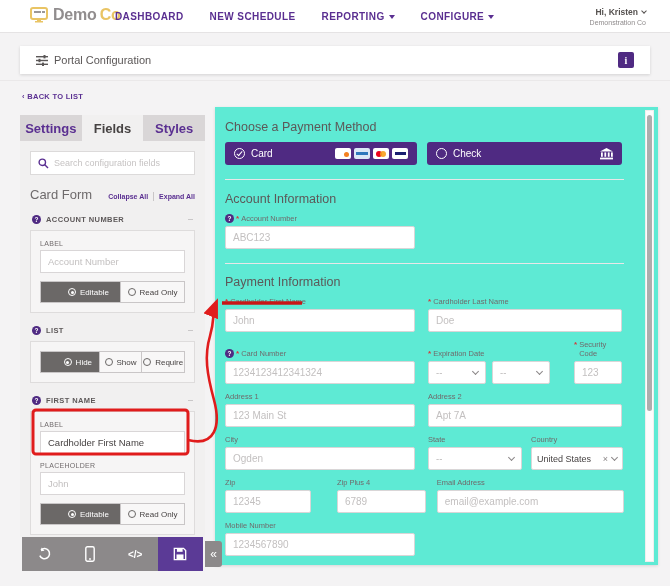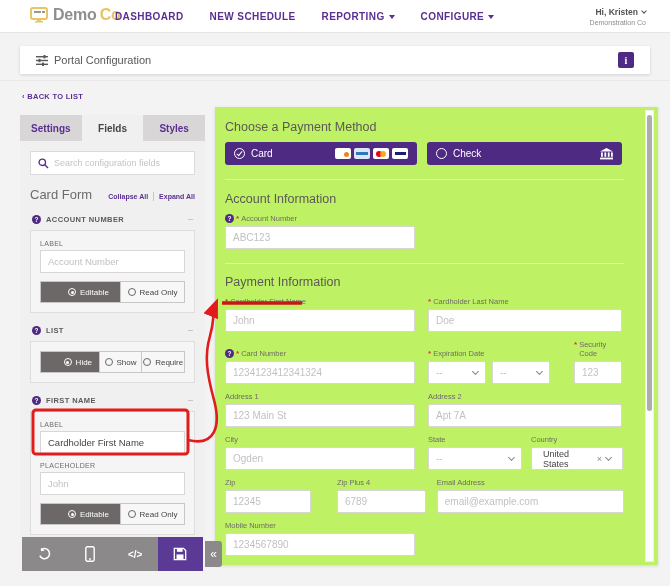--- a/index.html
+++ b/index.html
@@ -32,21 +32,21 @@
   .info-btn { margin-left:auto; width:16px; height:16px; background:#4f2a82; color:#fff; border:none;
               border-radius:2px; font-size:10px; font-weight:bold; font-family:"Liberation Serif",serif;
               cursor:pointer; line-height:15px; }
   .pagehr { position:absolute; top:80px; left:0; right:0; border-top:1px solid #eae8e9; }
   .back { position:absolute; left:22px; top:92px; font-size:7.5px; font-weight:bold; color:#5a2f91;
           letter-spacing:.3px; text-decoration:none; cursor:pointer; }
 
   
   .lpanel { position:absolute; left:20px; top:115px; width:185px; height:456px; z-index:2; }
   .tabs { display:flex; height:26px; }
-  .tab { flex:1; display:flex; align-items:center; justify-content:center; font-size:10px;
+  .tab { flex:1; display:flex; align-items:center; justify-content:center; font-size:13px;
          font-weight:bold; color:#5a2f91; background:#d9d6d7; cursor:pointer; }
   .tab.active { background:#f1f0f0; color:#474343; }
   .lbody { position:absolute; top:26px; left:0; right:0; bottom:34px; background:#f1f0f0;
            padding:10px 10px 0; overflow:hidden; }
   .searchbox { display:flex; align-items:center; height:24px; background:#fff;
                border:1px solid #dcdada; padding:0 7px; gap:5px; }
   .searchbox input { border:none; outline:none; flex:1; font-size:9px; color:#474343; background:transparent; }
   .searchbox input::placeholder { color:#c6c3c3; }
   .formhead { display:flex; align-items:baseline; margin-top:12px; }
   .ftitle { font-size:13px; color:#6e6a6b; }
@@ -74,21 +74,21 @@
                            background:#fff; border-radius:50%; }
   .ltoolbar { position:absolute; left:2px; right:2px; bottom:0; height:34px; background:#8c898a; display:flex; }
   .tbtn { flex:1; display:flex; align-items:center; justify-content:center; color:#fff; cursor:pointer;
           font-size:11px; font-weight:bold; }
   .tbtn.save { background:#5b3a96; }
   .collapse-btn { position:absolute; left:185px; bottom:4px; width:17px; height:26px; background:#8c898a;
                   color:#fff; font-size:12px; display:flex; align-items:center; justify-content:center;
                   border-radius:0 3px 3px 0; cursor:pointer; }
 
   
-  .rpanel { position:absolute; left:215px; top:107px; width:443px; height:458px; background:#bef264;
+  .rpanel { position:absolute; left:215px; top:107px; width:443px; height:458px; background:#5eead4;
             box-shadow:0 1px 3px rgba(0,0,0,.12); overflow:hidden; }
   .rcontent { position:absolute; left:10px; top:0; width:399px; }
   .rhead { font-size:12.5px; color:#5c5858; margin-top:13px; }
   .methods { display:flex; gap:10px; margin-top:8px; }
   .mbtn { height:23px; background:#4f2a82; border-radius:3px; color:#fff; display:flex; align-items:center;
           padding:0 9px; gap:6px; font-size:10px; cursor:pointer; }
   .mbtn.cardb { width:192px; } .mbtn.checkb { width:195px; }
   .mradio { width:11px; height:11px; border:1px solid #fff; border-radius:50%; display:flex;
             align-items:center; justify-content:center; flex:none; }
   .ckm { width:3px; height:6px; border-right:1.5px solid #fff; border-bottom:1.5px solid #fff;
@@ -445,21 +445,21 @@
             </div>
           <div class="fselect mt3">
             <span>--</span>
             <span class="dchev"></span>
           </div>
         </div>
         <div class="fld fcountry">
           <div class="flabel">
               <span>Country</span>
             </div>
-          <div class="fselect mt3" style="padding:0 11px;">
+          <div class="fselect mt3" style="padding:0 5px;">
             <span class="selval-dark" style="font-size:9px;">United States</span>
             <span class="clearx">×</span>
             <span class="dchev"></span>
           </div>
         </div>
       </div>
 
       <div class="frow">
         <div class="fld fzip">
           <div class="flabel">

